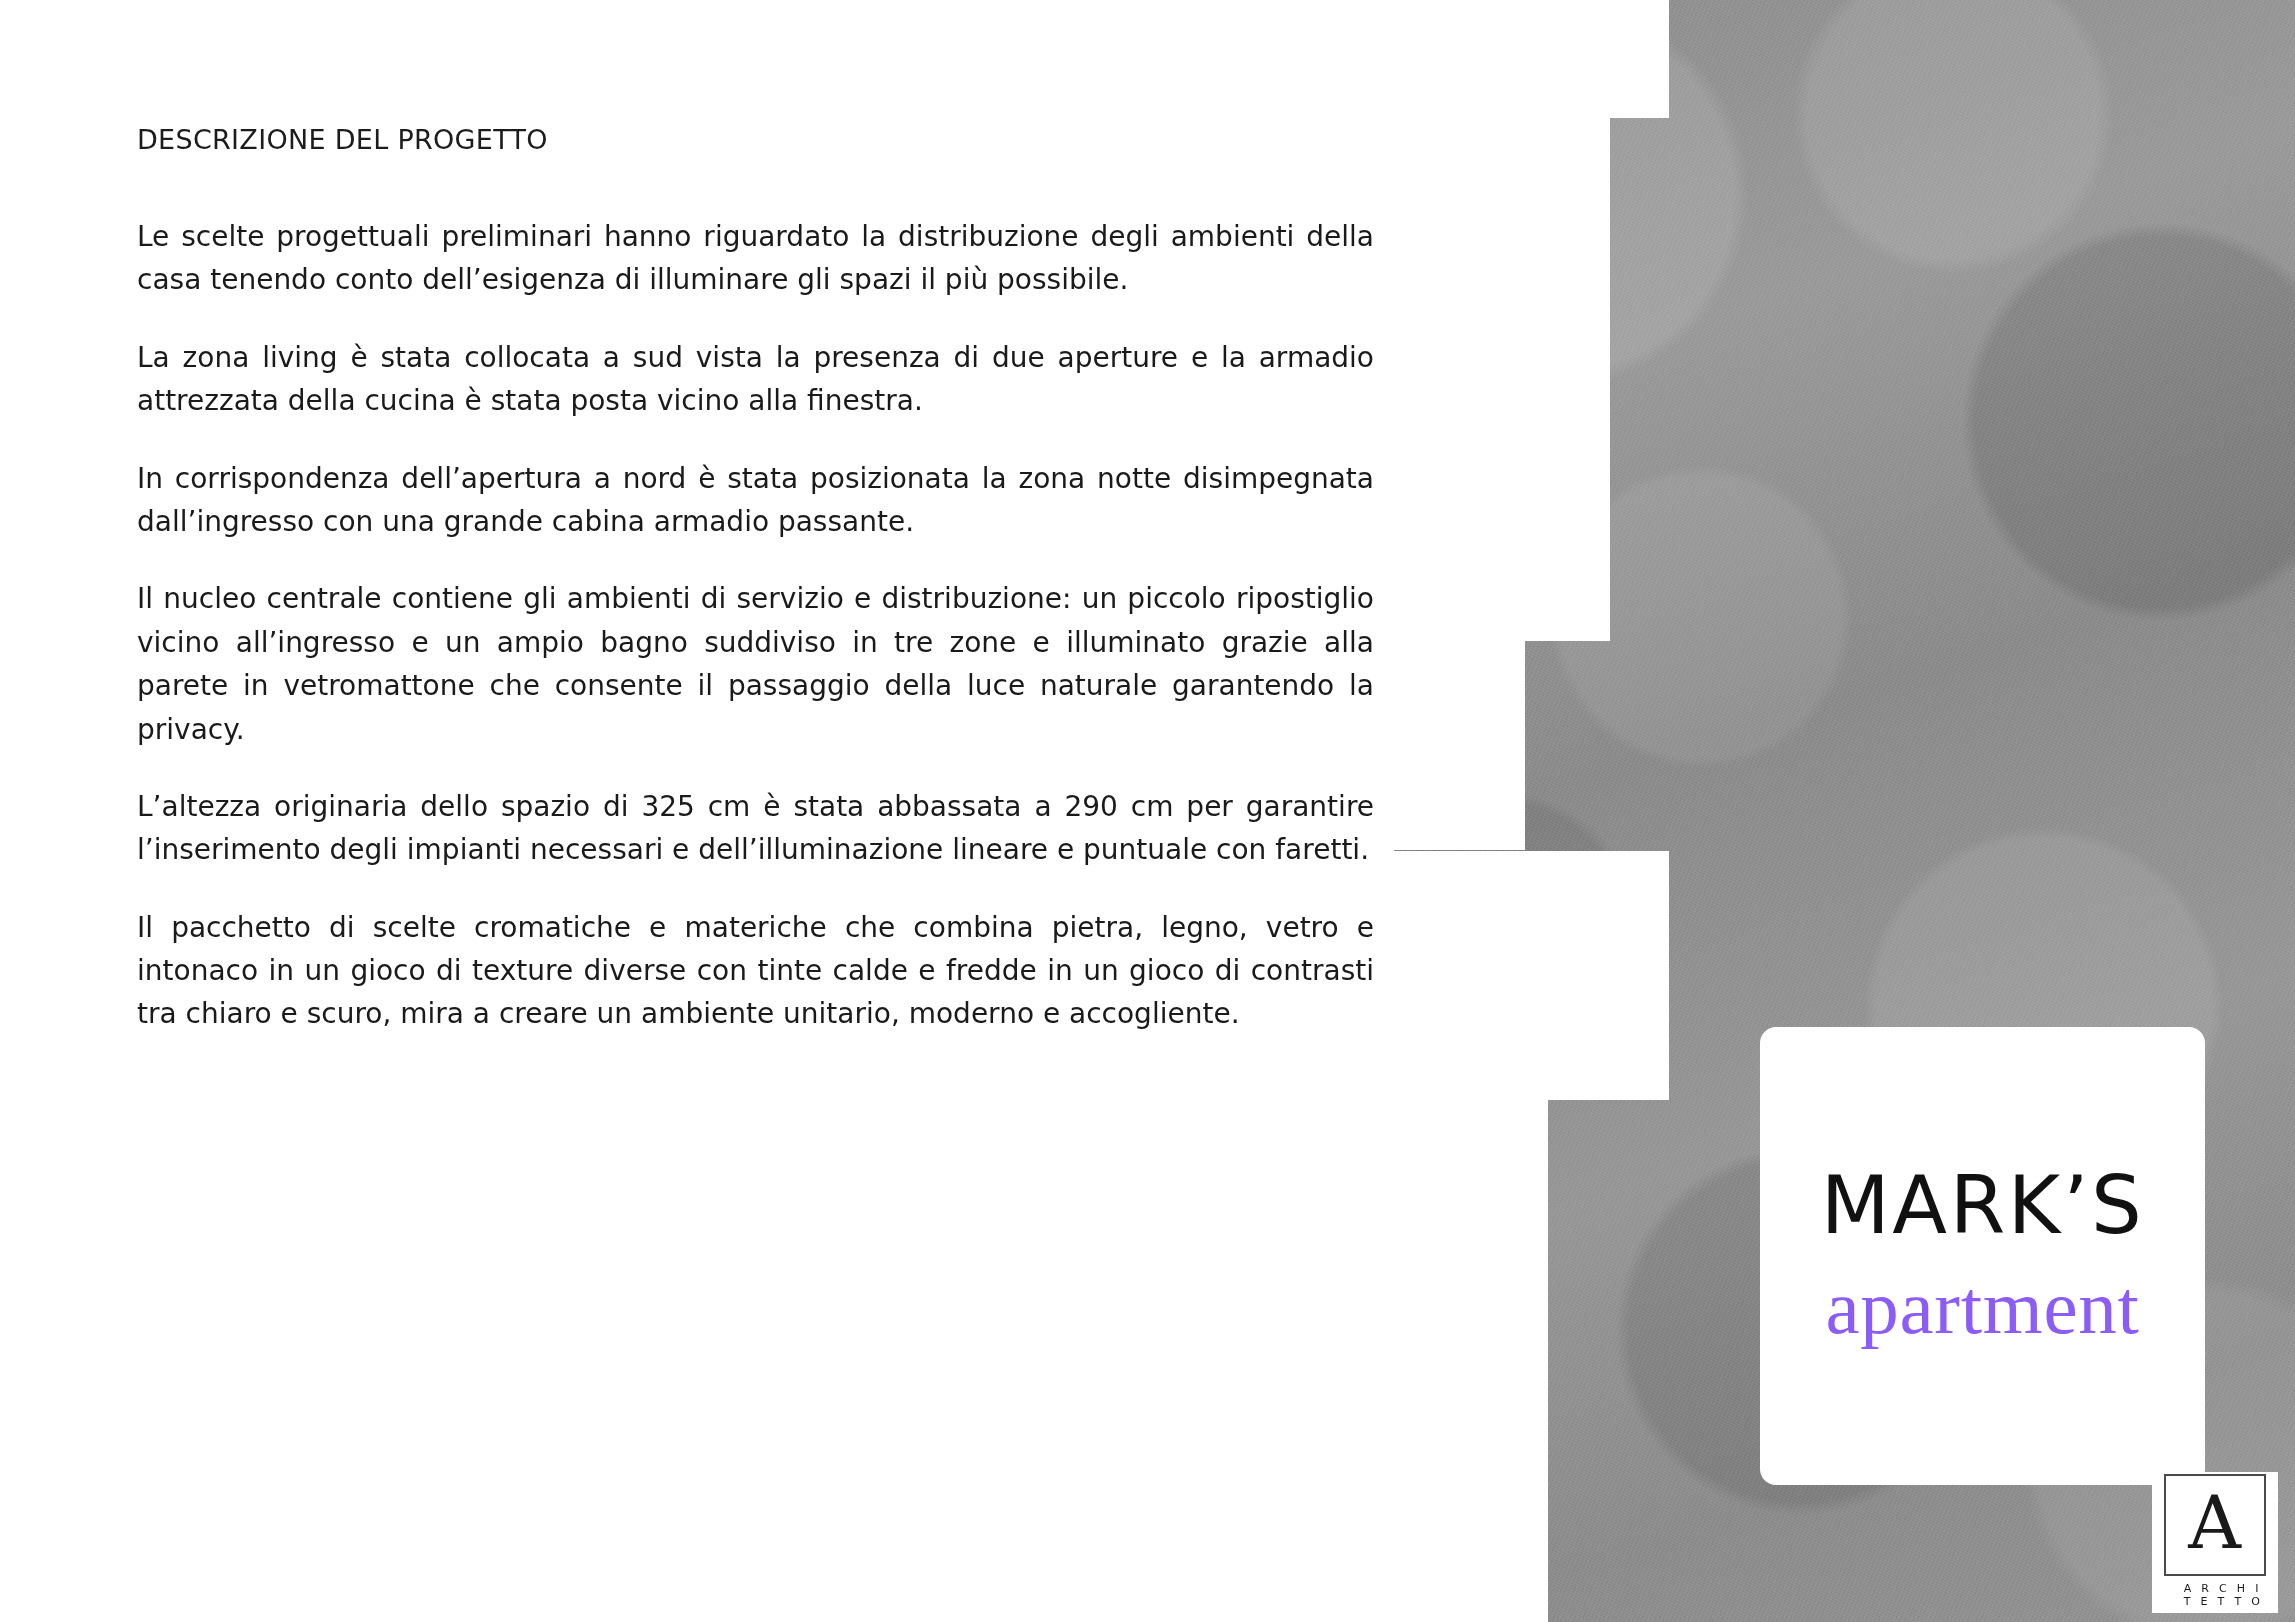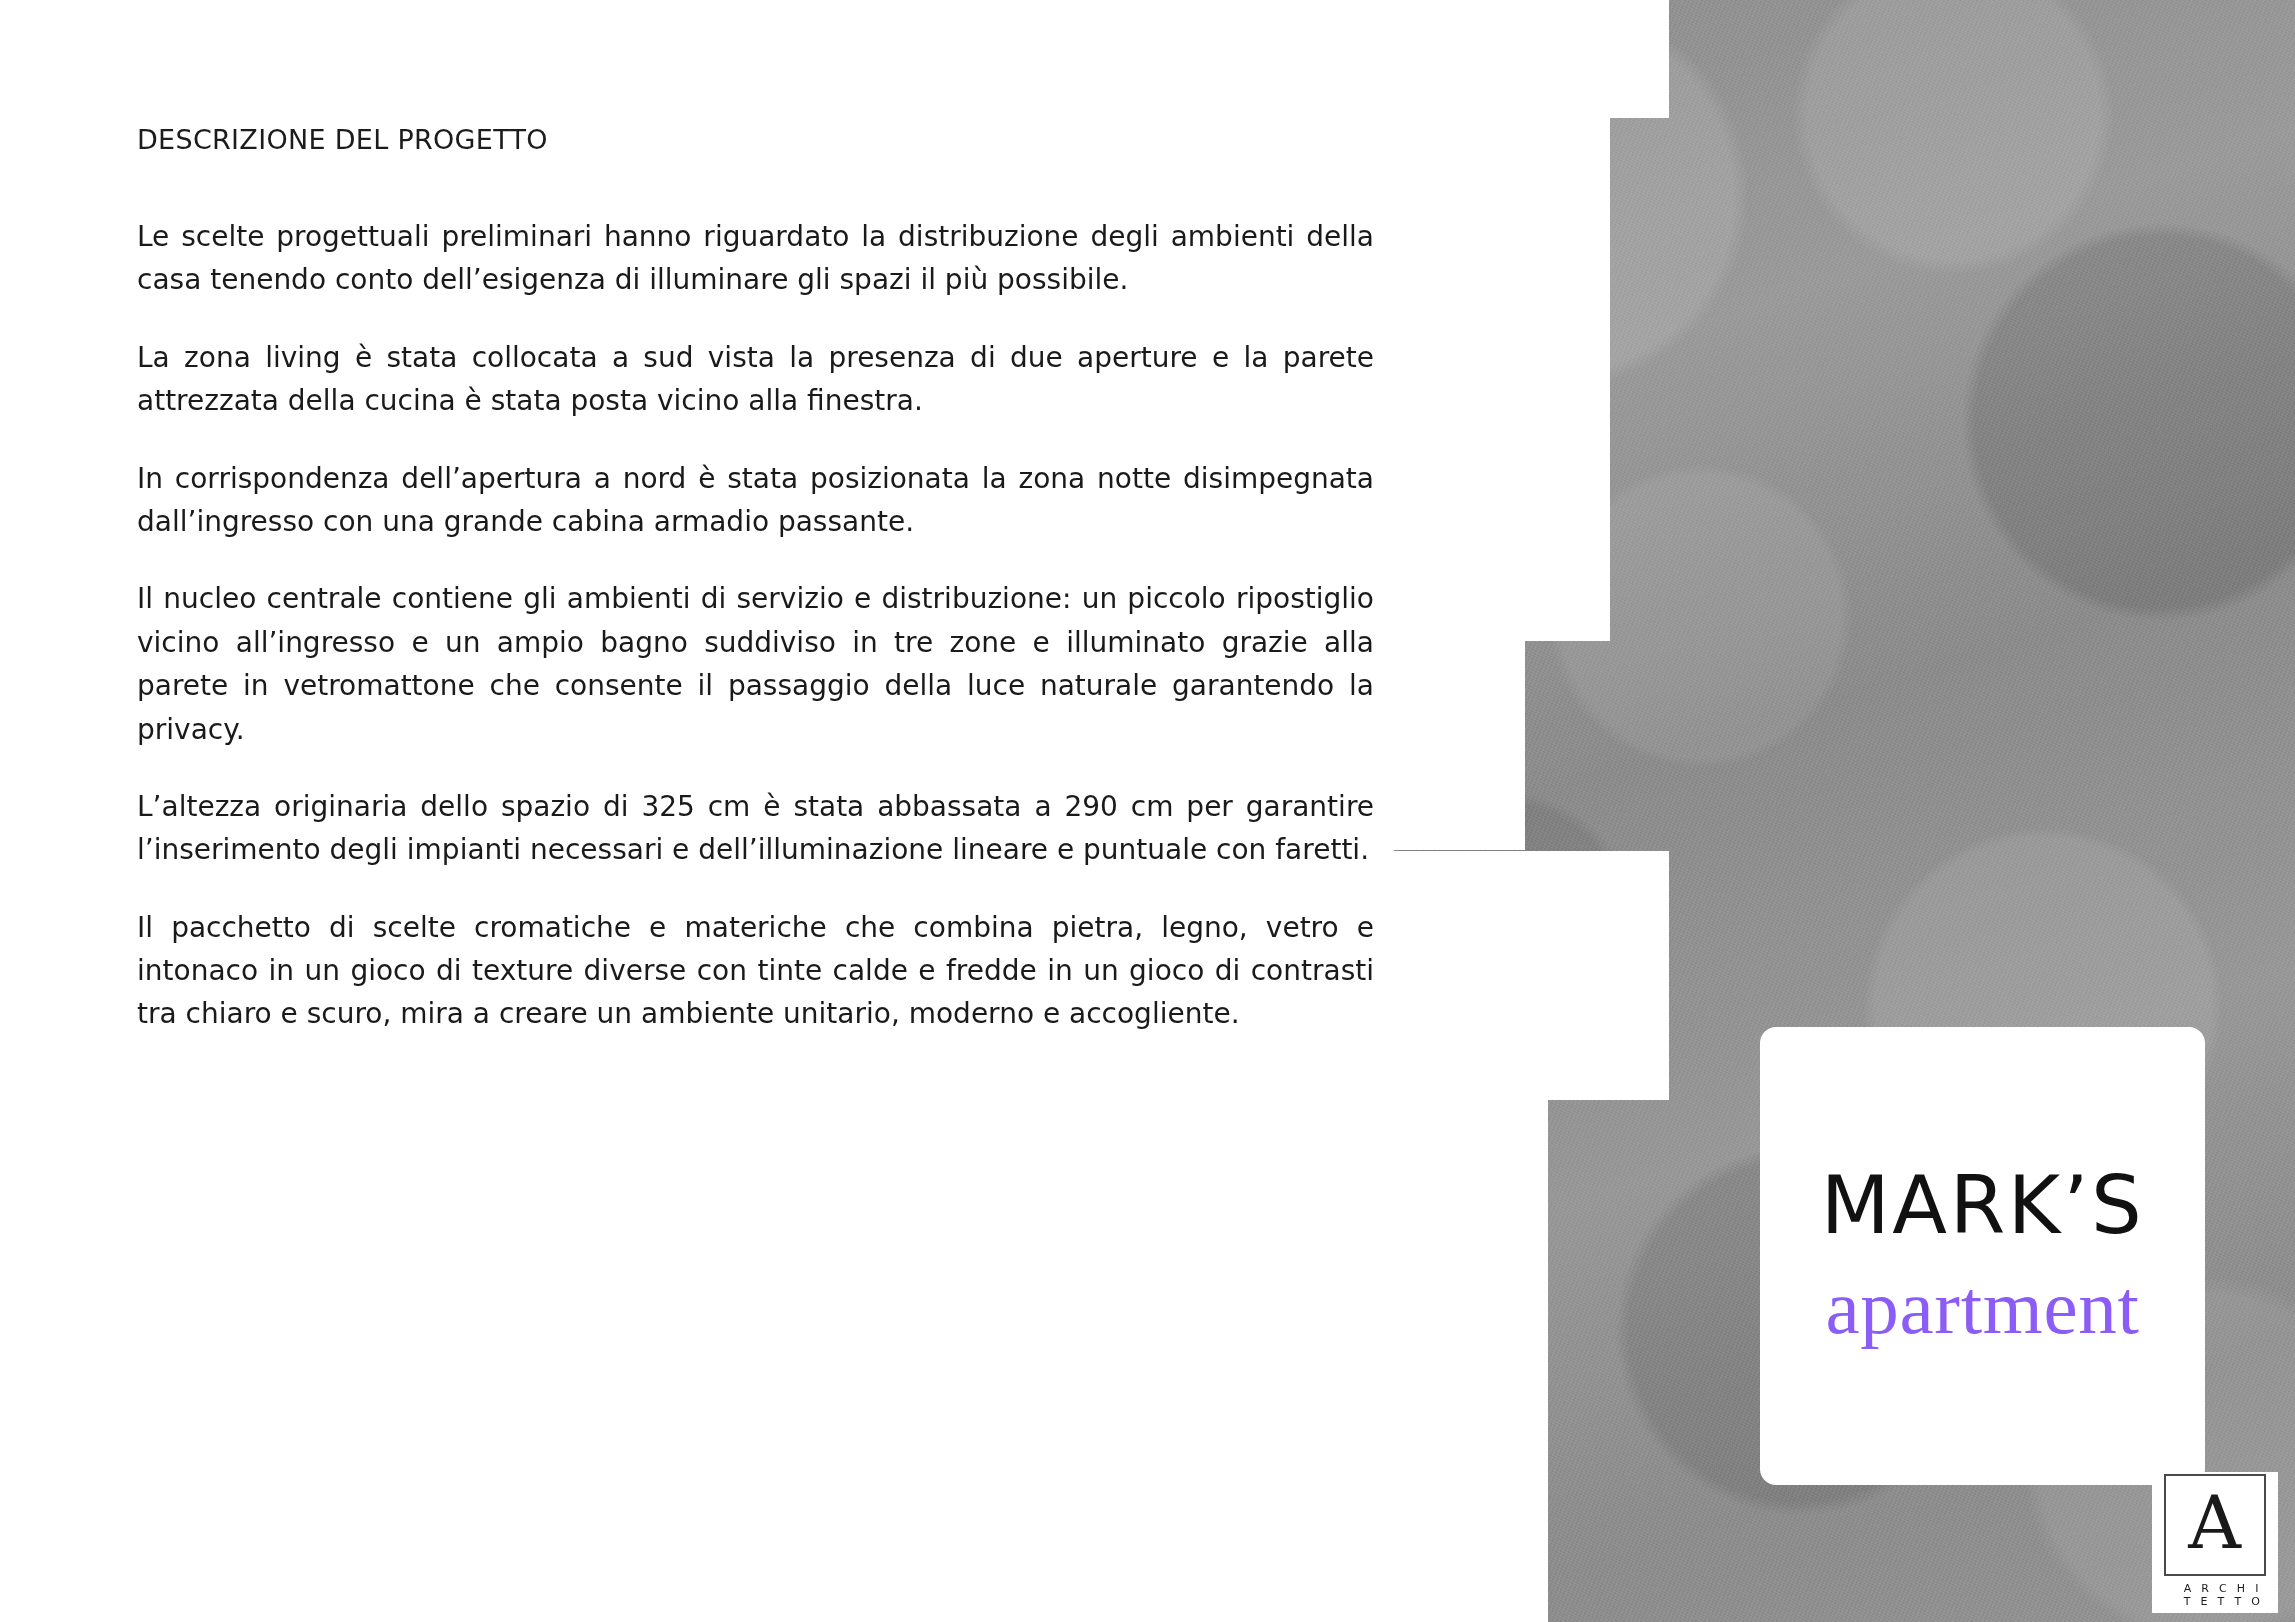--- a/index.html
+++ b/index.html
@@ -162,21 +162,21 @@
     padding-left: 32px;
   }
 </style>
 </head>
 <body>
 
 <div class="doc-left">
   <div class="doc-body">
     <h1 class="doc-heading">DESCRIZIONE DEL PROGETTO</h1>
     <p class="doc-para">Le scelte progettuali preliminari hanno riguardato la distribuzione degli ambienti della casa tenendo conto dell’esigenza di illuminare gli spazi il più possibile.</p>
-    <p class="doc-para">La zona living è stata collocata a sud vista la presenza di due aperture e la parete attrezzata della cucina è stata posta vicino alla finestra.</p>
+    <p class="doc-para">La zona living è stata collocata a sud vista la presenza di due aperture e la armadio attrezzata della cucina è stata posta vicino alla finestra.</p>
     <p class="doc-para">In corrispondenza dell’apertura a nord è stata posizionata la zona notte disimpegnata dall’ingresso con una grande cabina armadio passante.</p>
     <p class="doc-para">Il nucleo centrale contiene gli ambienti di servizio e distribuzione: un piccolo ripostiglio vicino all’ingresso e un ampio bagno suddiviso in tre zone e illuminato grazie alla parete in vetromattone che consente il passaggio della luce naturale garantendo la privacy.</p>
     <p class="doc-para">L’altezza originaria dello spazio di 325 cm è stata abbassata a 290 cm per garantire l’inserimento degli impianti necessari e dell’illuminazione lineare e puntuale con faretti.</p>
     <p class="doc-para">Il pacchetto di scelte cromatiche e materiche che combina pietra, legno, vetro e intonaco in un gioco di texture diverse con tinte calde e fredde in un gioco di contrasti tra chiaro e scuro, mira a creare un ambiente unitario, moderno e accogliente.</p>
   </div>
 </div>
 
 <div class="photo-panel">
   <div class="grain"></div>
 

